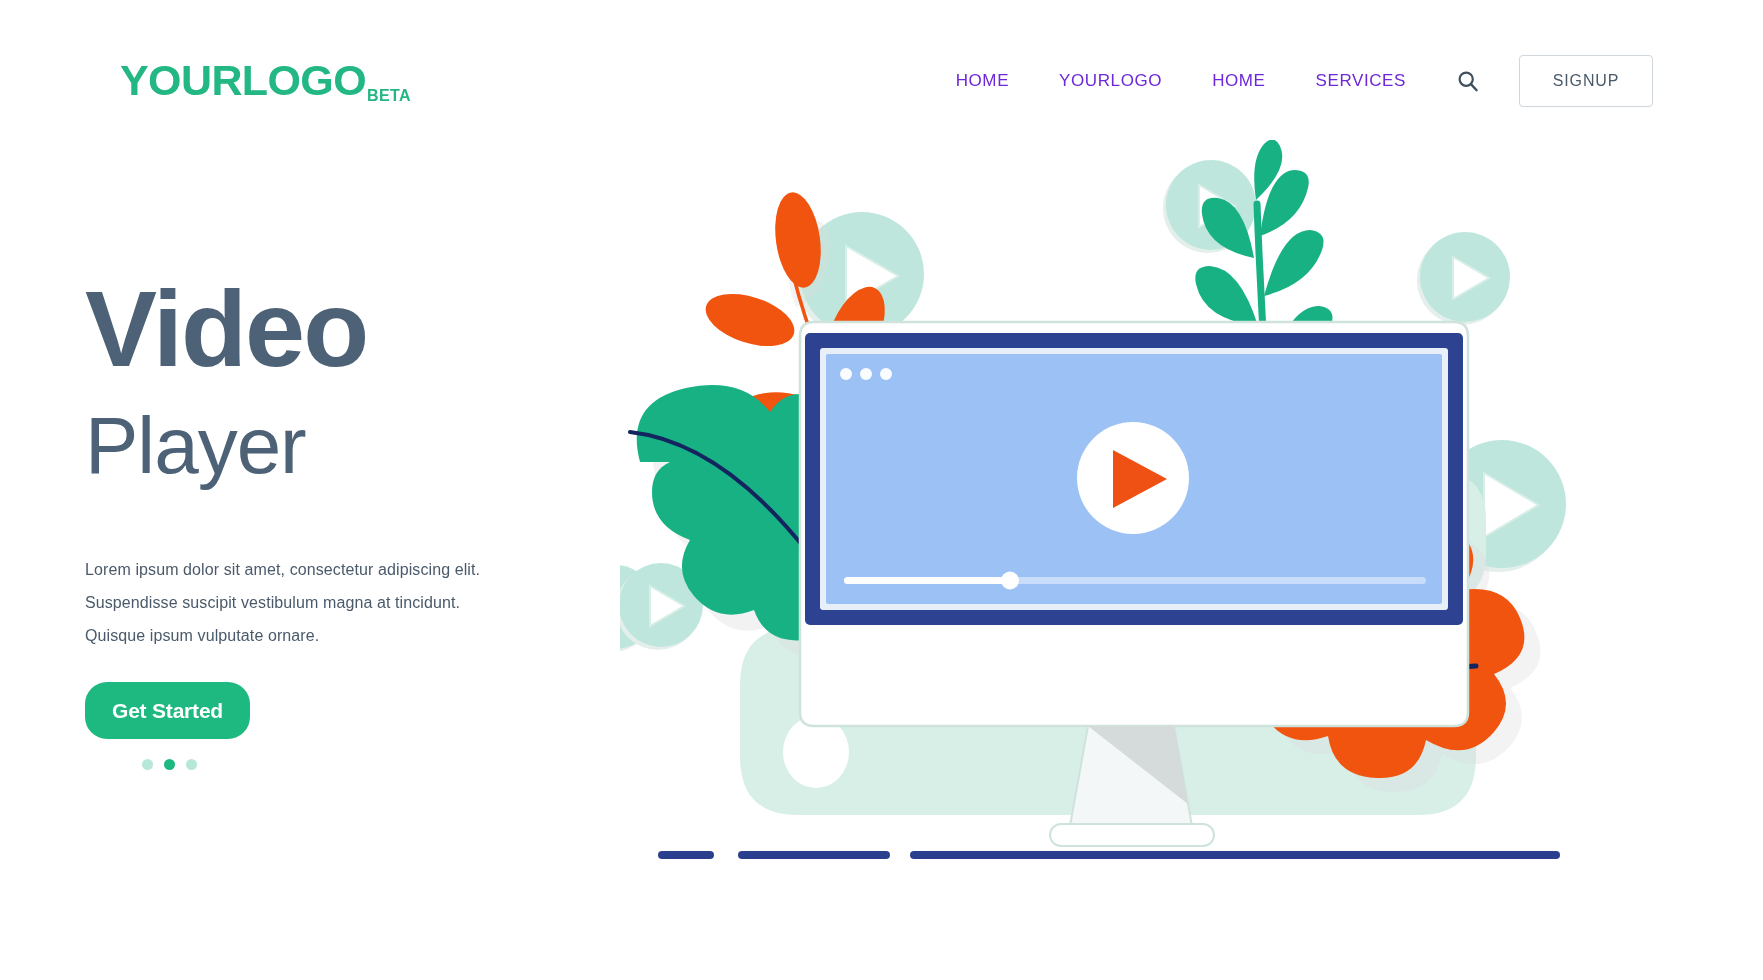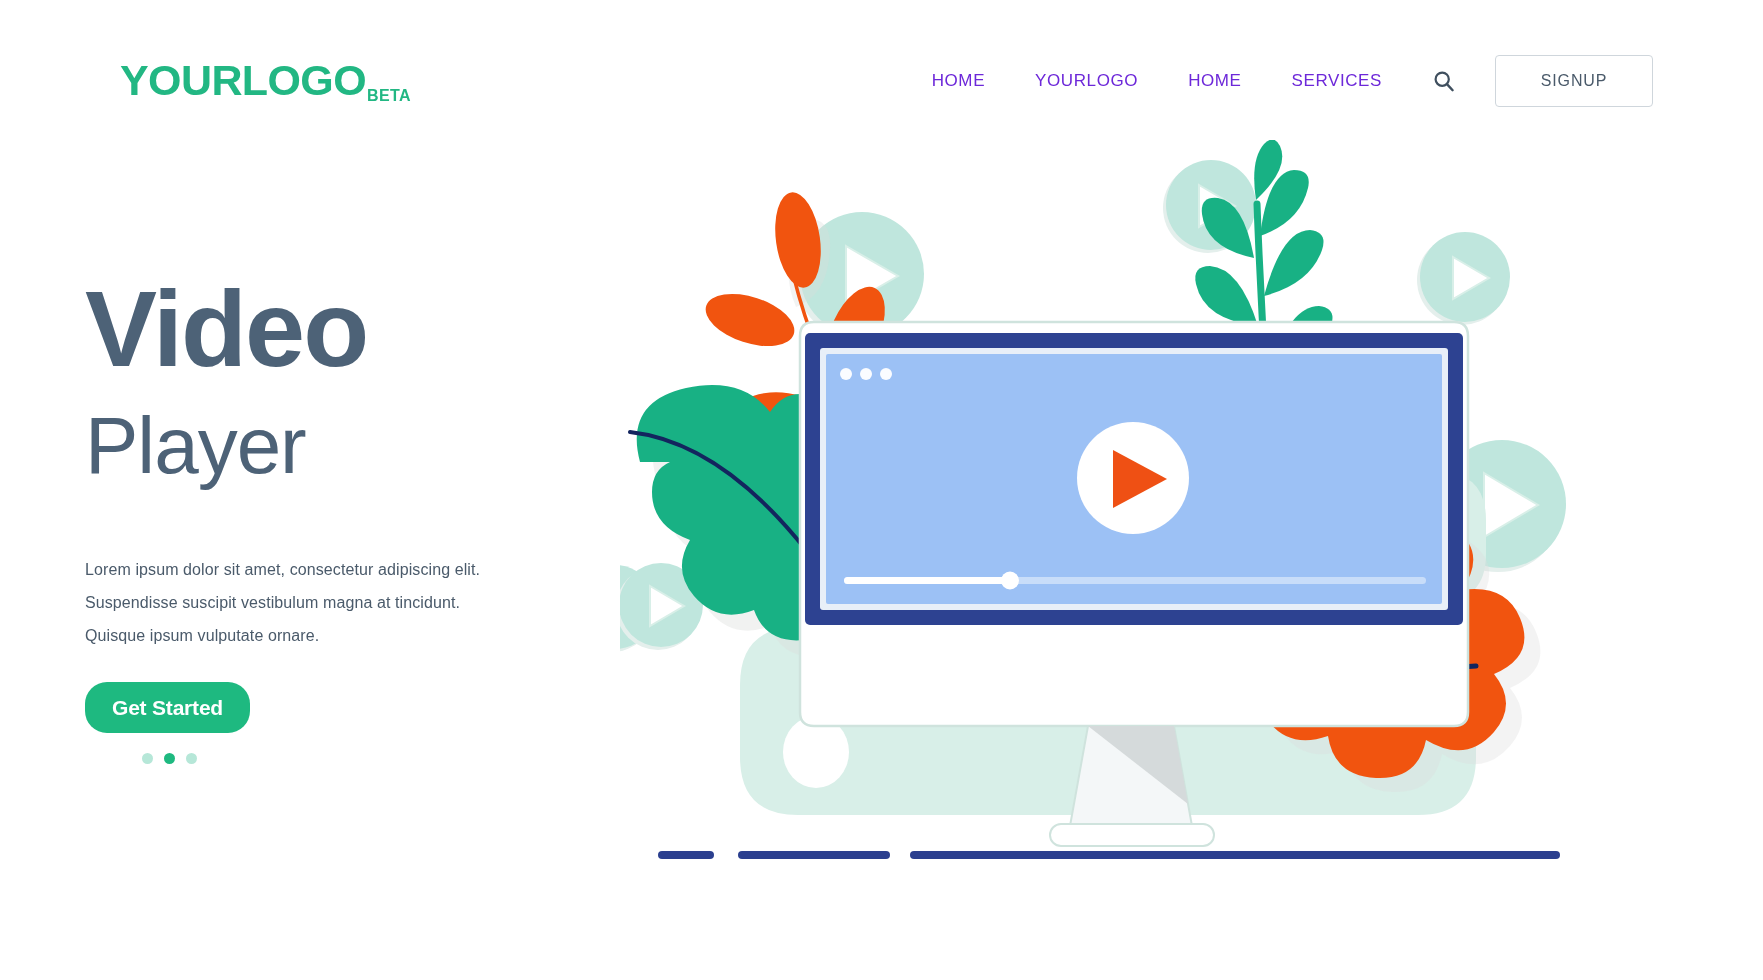--- a/index.html
+++ b/index.html
@@ -70,21 +70,21 @@
     margin-left: 24px;
     margin-right: 38px;
     width: 26px;
     height: 26px;
     display: flex;
     align-items: center;
     justify-content: center;
     cursor: pointer;
   }
   .signup-btn {
-    width: 158px;
+    width: 134px;
     height: 52px;
     border: 1px solid #cfd6dc;
     border-radius: 4px;
     background: #ffffff;
     color: #4a5a6a;
     font-size: 16px;
     letter-spacing: 0.9px;
     font-family: "Liberation Sans", sans-serif;
     cursor: pointer;
     display: flex;
@@ -121,21 +121,21 @@
     font-size: 16px;
     color: #4a5a6a;
     line-height: 2.05;
     letter-spacing: 0.1px;
   }
   .cta {
     margin-top: 30px;
     display: inline-flex;
     align-items: center;
     justify-content: center;
-    height: 51px;
+    height: 57px;
     padding: 10px 27px;
     background: #1eb980;
     color: #ffffff;
     font-size: 21px;
     font-weight: bold;
     border: none;
     border-radius: 22px;
     cursor: pointer;
     font-family: "Liberation Sans", sans-serif;
     letter-spacing: -0.2px;

